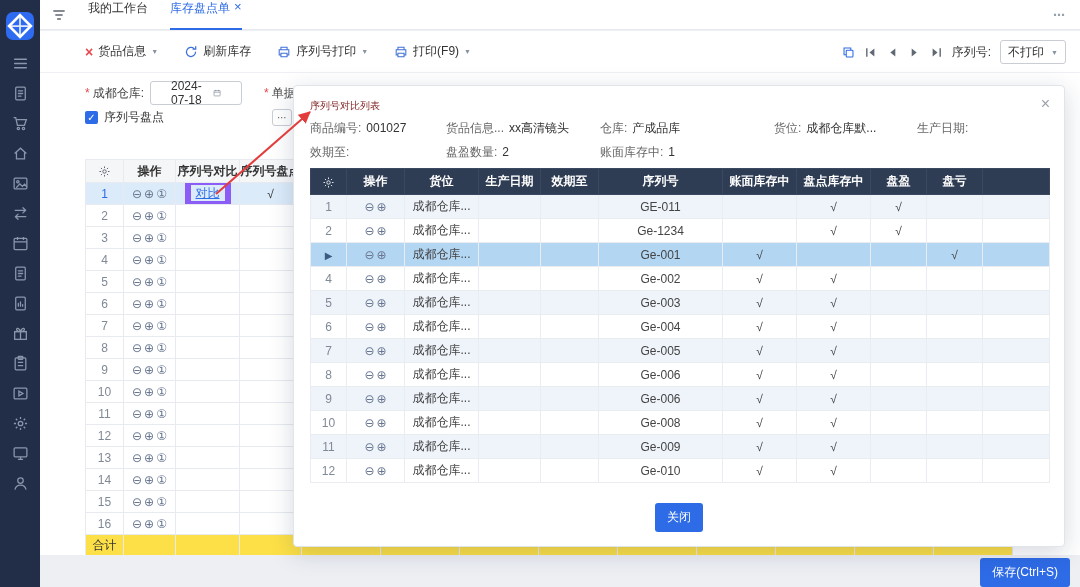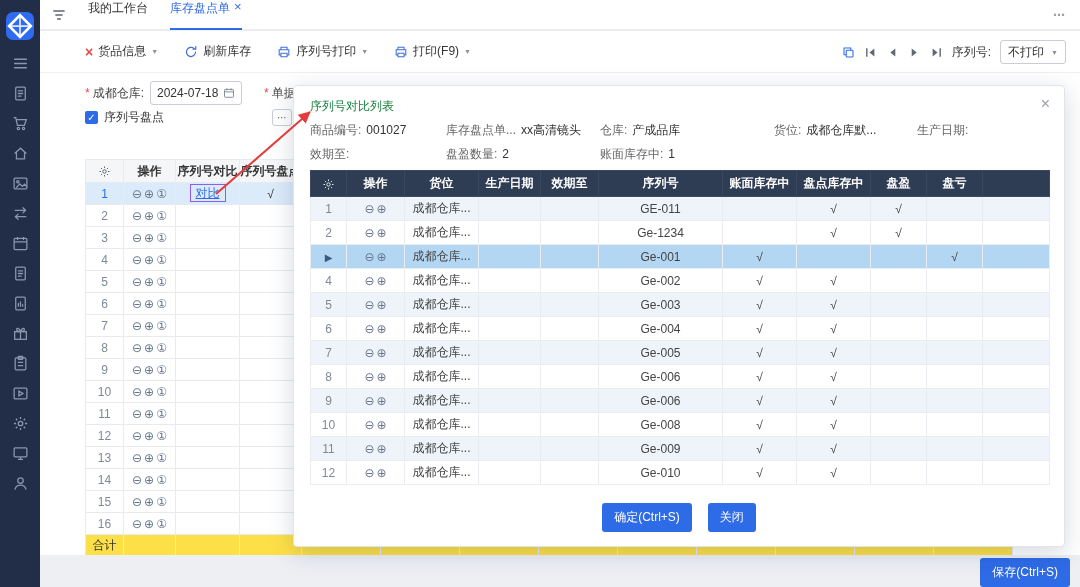--- a/index.html
+++ b/index.html
@@ -28,46 +28,46 @@
 .tbi svg,.nav-ic svg,.cal svg{width:100%;height:100%;display:block}
 .caret{font-size:7px;color:#8892a0}
 .tb-right{position:absolute;right:14px;top:0;height:42px;display:flex;align-items:center;gap:9px}
 .nav-ic{width:13px;height:13px;color:#606873;cursor:pointer}
 .copy-ic{color:#2e6be6}
 .select{display:flex;align-items:center;justify-content:space-between;gap:6px;border:1px solid #c9cdd4;border-radius:3px;height:24px;padding:0 7px;min-width:66px;cursor:pointer;background:#fff}
 
 .form-row{position:absolute;left:45px;top:50px;display:flex;align-items:center;height:24px}
 .req{color:#e5484d;margin-right:3px}
 .f-lbl{color:#444;margin-right:6px}
-.input{display:flex;align-items:center;justify-content:space-between;border:1px solid #c9cdd4;border-radius:3px;height:24px;padding:0 6px;width:92px;cursor:text;background:#fff}
+.input{display:flex;align-items:center;justify-content:space-between;border:1px solid #c9cdd4;border-radius:3px;height:24px;padding:0 20px;width:92px;cursor:text;background:#fff}
 .cal{width:12px;height:12px;color:#7c8592}
 .gap20{width:22px}
 .check-row{position:absolute;left:45px;top:76px;display:flex;align-items:center;height:20px}
 .checkbox{width:13px;height:13px;border-radius:2px;background:#2e6be6;color:#fff;font-size:10px;line-height:13px;text-align:center;cursor:pointer;margin-right:6px}
 .ell-box{margin-left:108px;width:20px;height:17px;border:1px solid #c9cdd4;border-radius:3px;color:#666;font-size:10px;line-height:15px;text-align:center;cursor:pointer}
 
 .mtable{position:absolute;left:45px;top:128px;border-collapse:collapse;table-layout:fixed;width:927px}
 .mtable th,.mtable td{border:1px solid #e7eaef;height:22px;font-size:12px;padding:0;text-align:center;overflow:hidden;white-space:nowrap}
 .mtable thead th{background:#f5f6f8;font-weight:bold;color:#333;height:23px}
 .gear-th svg{width:13px;height:13px;vertical-align:middle;color:#5f6670}
 .t-num{color:#808996}
 .op{color:#68778f;margin:0 1px;font-size:12px;cursor:pointer}
 .cmp{color:#2e6be6;text-decoration:underline;cursor:pointer}
-.cmp.boxed{border:1px solid #8b5cf6;padding:1px 5px}
+.cmp.boxed{border:6px solid #8b5cf6;padding:1px 5px}
 .mtable tbody tr.sel{background:#dcebfa}
 .mtable tbody tr.sel .t-num{color:#2e6be6}
 .total-row td{background:#fde047}
 .t-total{color:#333;font-weight:normal}
 
 .footer{position:absolute;left:40px;bottom:0;width:1040px;height:32px;background:#edeff3;z-index:2}
 .btn{background:#2e6be6;color:#fff;border:none;border-radius:3px;font-size:12px;padding:6px 12px;cursor:pointer;font-family:inherit}
 .save{position:absolute;right:10px;top:3px}
 
 .modal{position:absolute;left:293px;top:85px;width:772px;height:462px;background:#fff;border:1px solid #e1e4e9;border-radius:4px;box-shadow:0 6px 24px rgba(20,40,80,.18);z-index:10;padding:12px 16px}
-.m-title{font-size:12px;color:#15803d}
+.m-title{font-size:10px;color:#7f1d1d}
 .m-close{position:absolute;top:10px;right:14px;font-size:16px;color:#9aa1ab;cursor:pointer;line-height:1}
 .m-info{margin-top:8px;display:grid;grid-template-columns:136px 154px 174px 143px 1fr;row-gap:10px;font-size:12px;line-height:14px}
 .i-lbl{color:#666;margin-right:5px}
 .i-val{color:#333}
 .dtable{margin-top:9px;border-collapse:collapse;table-layout:fixed;width:740px}
 .dtable td{border:1px solid #e9edf2;height:24px;padding:0;font-size:12px;text-align:center;overflow:hidden;white-space:nowrap;color:#444}
 .dtable thead th{background:#2f3d54;color:#fff;font-weight:bold;height:26px;font-size:12px;border:1px solid #3a4961;padding:0;overflow:hidden;white-space:nowrap}
 .dtable .gear-th svg{color:#dfe5ee}
 .dtable tbody tr:nth-child(odd){background:#eff4fa}
 .dtable tbody tr.sel{background:#b3d6f3}
@@ -591,21 +591,21 @@
 
   <footer class="footer">
     <button class="btn save">保存(Ctrl+S)</button>
   </footer>
 
   <div class="modal">
     <span class="m-title">序列号对比列表</span>
     <span class="m-close">×</span>
     <div class="m-info">
         <div><span class="i-lbl">商品编号:</span><span class="i-val">001027</span></div>
-        <div><span class="i-lbl">库存盘点单...</span><span class="i-val">xx高清镜头</span></div>
+        <div><span class="i-lbl">货品信息...</span><span class="i-val">xx高清镜头</span></div>
         <div><span class="i-lbl">仓库:</span><span class="i-val">产成品库</span></div>
         <div><span class="i-lbl">货位:</span><span class="i-val">成都仓库默...</span></div>
         <div><span class="i-lbl">生产日期:</span><span class="i-val"></span></div>
         <div><span class="i-lbl">效期至:</span><span class="i-val"></span></div>
         <div><span class="i-lbl">盘盈数量:</span><span class="i-val">2</span></div>
         <div><span class="i-lbl">账面库存中:</span><span class="i-val">1</span></div>
       </div>
     <table class="dtable">
       <colgroup>
         <col style="width:36px">
@@ -791,21 +791,20 @@
             <td class="t-l">Ge-010</td>
             <td>√</td>
             <td>√</td>
             <td></td>
             <td></td>
             <td></td>
           </tr>
         </tbody>
     </table>
     <div class="m-btns">
-      <button class="btn">确定(Ctrl+S)</button>
       <button class="btn">关闭</button>
     </div>
   </div>
 
   <svg class="arrow-overlay" width="1080" height="587">
     <defs>
       <marker id="ah" markerWidth="8" markerHeight="8" refX="5.5" refY="3" orient="auto">
         <path d="M0,0 L6,3 L0,6 z" fill="#e23c3c"></path>
       </marker>
     </defs>

